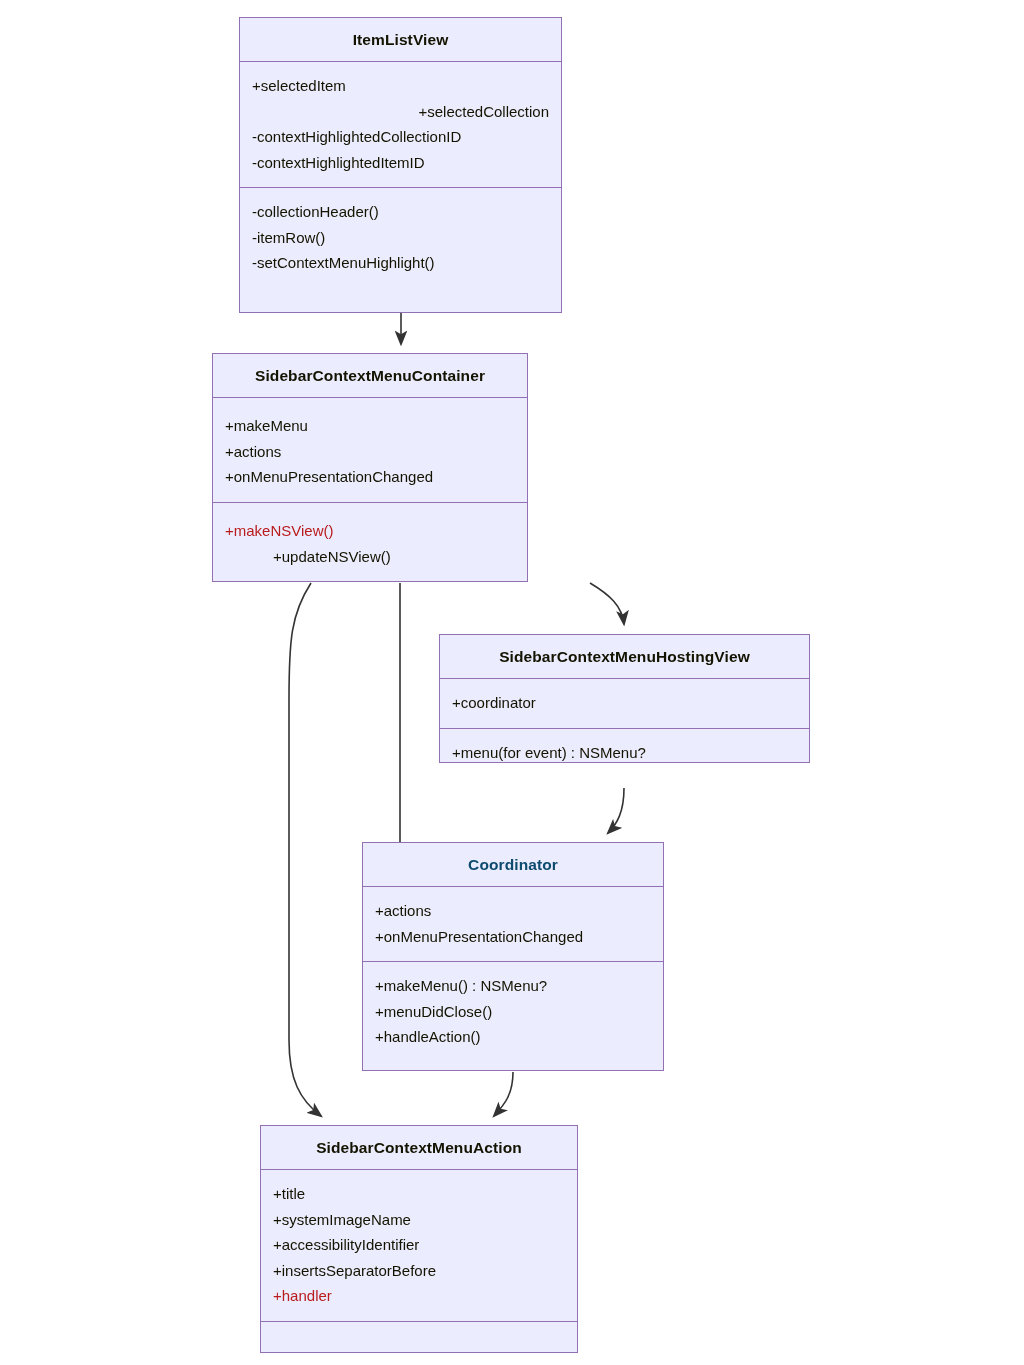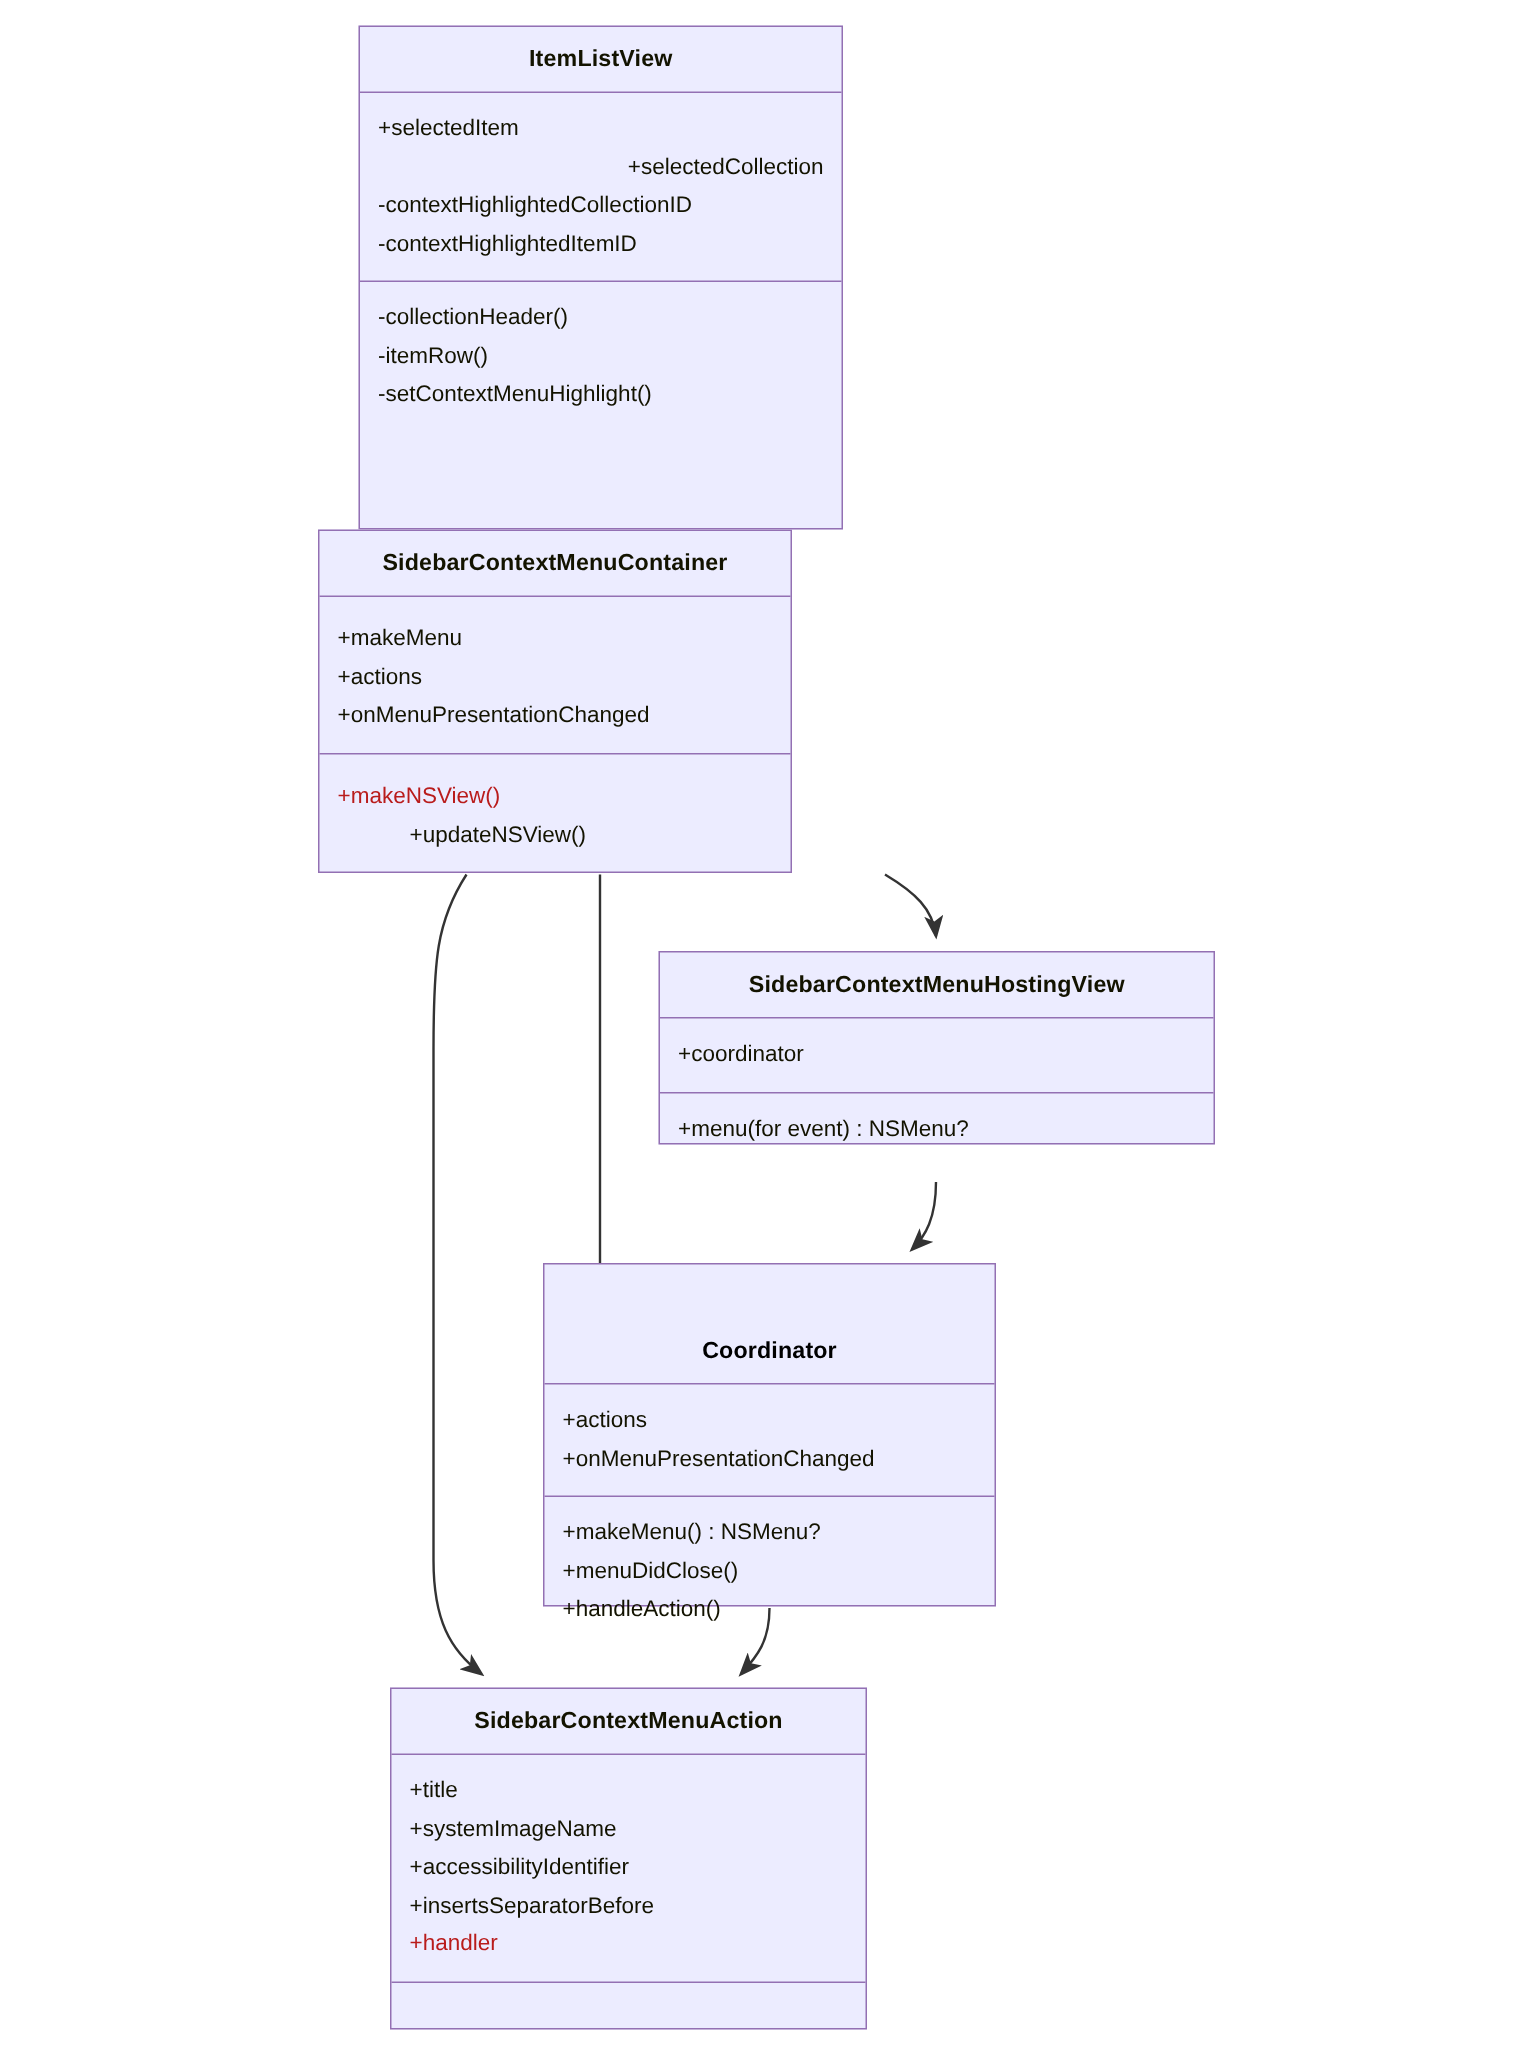--- a/index.html
+++ b/index.html
@@ -78,21 +78,21 @@
         <path d="M 401 299 L 401 344" stroke="#333333" fill="none" stroke-width="1.6" marker-end="url(#arrowhead)"></path>
         <path d="M 311 583 C 291 614 289 640 289 700 L 289 1040 C 289 1080 300 1100 321 1116" stroke="#333333" fill="none" stroke-width="1.6" marker-end="url(#arrowhead)"></path>
         <path d="M 400 583 L 400 980 C 400 1012 404 1024 417 1034" stroke="#333333" fill="none" stroke-width="1.6" marker-end="url(#arrowhead)"></path>
         <path d="M 590 583 C 610 595 622 606 624 624" stroke="#333333" fill="none" stroke-width="1.6" marker-end="url(#arrowhead)"></path>
         <path d="M 624 788 C 624 812 617 824 608 833" stroke="#333333" fill="none" stroke-width="1.6" marker-end="url(#arrowhead)"></path>
         <path d="M 513 1072 C 513 1094 505 1104 494 1116" stroke="#333333" fill="none" stroke-width="1.6" marker-end="url(#arrowhead)"></path>
       </g>
   </svg>
 
   <div id="class-layer">
-      <div class="uml-class" style="left: 239px; top: 17px; width: 323px; height: 336px; background: rgb(236, 236, 255); border-color: rgb(147, 112, 179);">
+      <div class="uml-class" style="left: 239px; top: 17px; width: 323px; height: 296px; background: rgb(236, 236, 255); border-color: rgb(147, 112, 179);">
         <div class="class-title" style="border-bottom-color: rgb(147, 112, 179); color: rgb(19, 19, 0);">ItemListView</div>
         <div class="class-compartment" style="border-bottom-color: rgb(147, 112, 179);">
           <div class="member-line" style="color: rgb(19, 19, 0);">+selectedItem</div>
           <div class="member-line" style="color: rgb(19, 19, 0); text-align: right;">+selectedCollection</div>
           <div class="member-line" style="color: rgb(19, 19, 0);">-contextHighlightedCollectionID</div>
           <div class="member-line" style="color: rgb(19, 19, 0);">-contextHighlightedItemID</div>
         </div>
         <div class="class-compartment">
           <div class="member-line" style="color: rgb(19, 19, 0);">-collectionHeader()</div>
           <div class="member-line" style="color: rgb(19, 19, 0);">-itemRow()</div>
@@ -114,21 +114,21 @@
       <div class="uml-class" style="left: 439px; top: 634px; width: 371px; height: 129px; background: rgb(236, 236, 255); border-color: rgb(147, 112, 179);">
         <div class="class-title" style="border-bottom-color: rgb(147, 112, 179); color: rgb(19, 19, 0);">SidebarContextMenuHostingView</div>
         <div class="class-compartment" style="border-bottom-color: rgb(147, 112, 179);">
           <div class="member-line" style="color: rgb(19, 19, 0);">+coordinator</div>
         </div>
         <div class="class-compartment">
           <div class="member-line" style="color: rgb(19, 19, 0);">+menu(for event) : NSMenu?</div>
         </div>
       </div>
       <div class="uml-class" style="left: 362px; top: 842px; width: 302px; height: 229px; background: rgb(236, 236, 255); border-color: rgb(147, 112, 179);">
-        <div class="class-title" style="border-bottom-color: rgb(147, 112, 179); color: #000000; margin-top: 36px;">Coordinator</div>
+        <div class="class-title" style="border-bottom-color: rgb(147, 112, 179); color: #0c4a6e;">Coordinator</div>
         <div class="class-compartment" style="border-bottom-color: rgb(147, 112, 179);">
           <div class="member-line" style="color: rgb(19, 19, 0);">+actions</div>
           <div class="member-line" style="color: rgb(19, 19, 0);">+onMenuPresentationChanged</div>
         </div>
         <div class="class-compartment">
           <div class="member-line" style="color: rgb(19, 19, 0);">+makeMenu() : NSMenu?</div>
           <div class="member-line" style="color: rgb(19, 19, 0);">+menuDidClose()</div>
           <div class="member-line" style="color: rgb(19, 19, 0);">+handleAction()</div>
         </div>
       </div>

